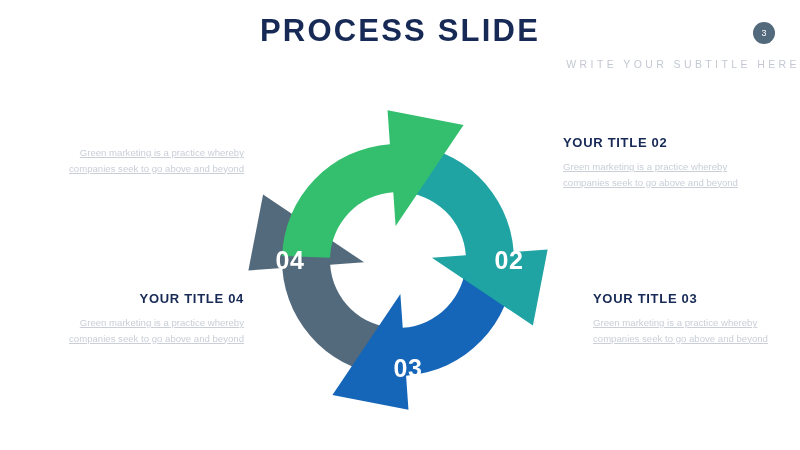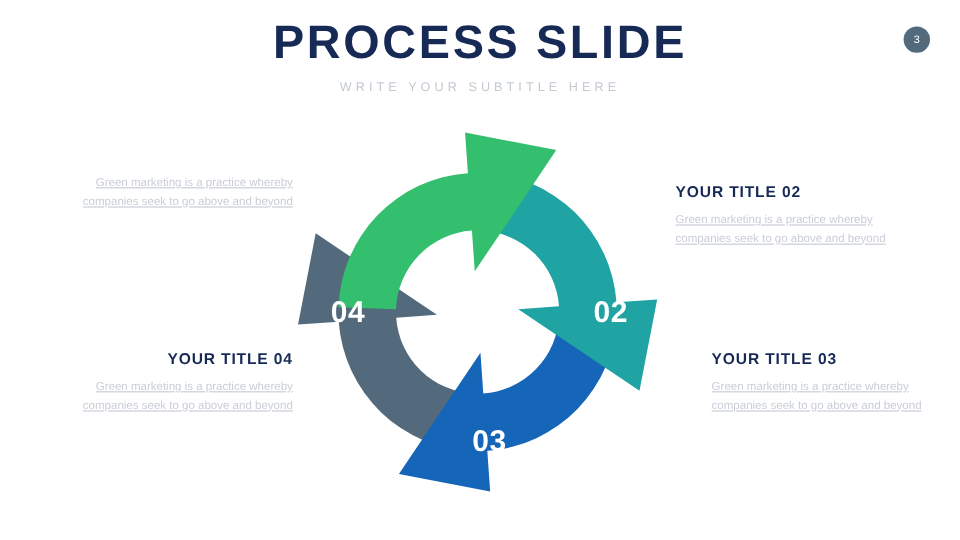--- a/index.html
+++ b/index.html
@@ -22,35 +22,36 @@
 
   
   .header {
     position: absolute;
     top: 14px;
     left: 0;
     width: 800px;
     text-align: center;
   }
   .slide-title {
-    font-size: 39px;
+    font-size: 31px;
     font-weight: bold;
     color: #172a56;
     letter-spacing: 2.2px;
     line-height: 1.12;
     margin: 0;
     font-family: "Liberation Sans", sans-serif;
   }
   .slide-subtitle {
     margin: 9px 0 0 0;
     font-size: 10.5px;
     color: #c3c8d2;
     letter-spacing: 3.4px;
     font-weight: normal;
     font-family: "Liberation Sans", sans-serif;
+    text-align: right;
   }
 
   
   .page-badge {
     position: absolute;
     top: 22px;
     right: 25px;
     width: 22px;
     height: 22px;
     border-radius: 50%;
@@ -81,21 +82,21 @@
     color: #c9ced7;
     line-height: 1.62;
     margin: 0;
     font-family: "Liberation Sans", sans-serif;
     text-decoration: underline;
   }
   .block.left  { text-align: right; }
   .block.right { text-align: left; }
 
   .pos-01 { left: 48px;  top: 145px; }
-  .pos-02 { left: 563px; top: 152px; }
+  .pos-02 { left: 563px; top: 135px; }
   .pos-04 { left: 48px;  top: 291px; }
   .pos-03 { left: 593px; top: 291px; }
 
   
   .diagram {
     position: absolute;
     left: 245px;
     top: 100px;
     width: 310px;
     height: 320px;

